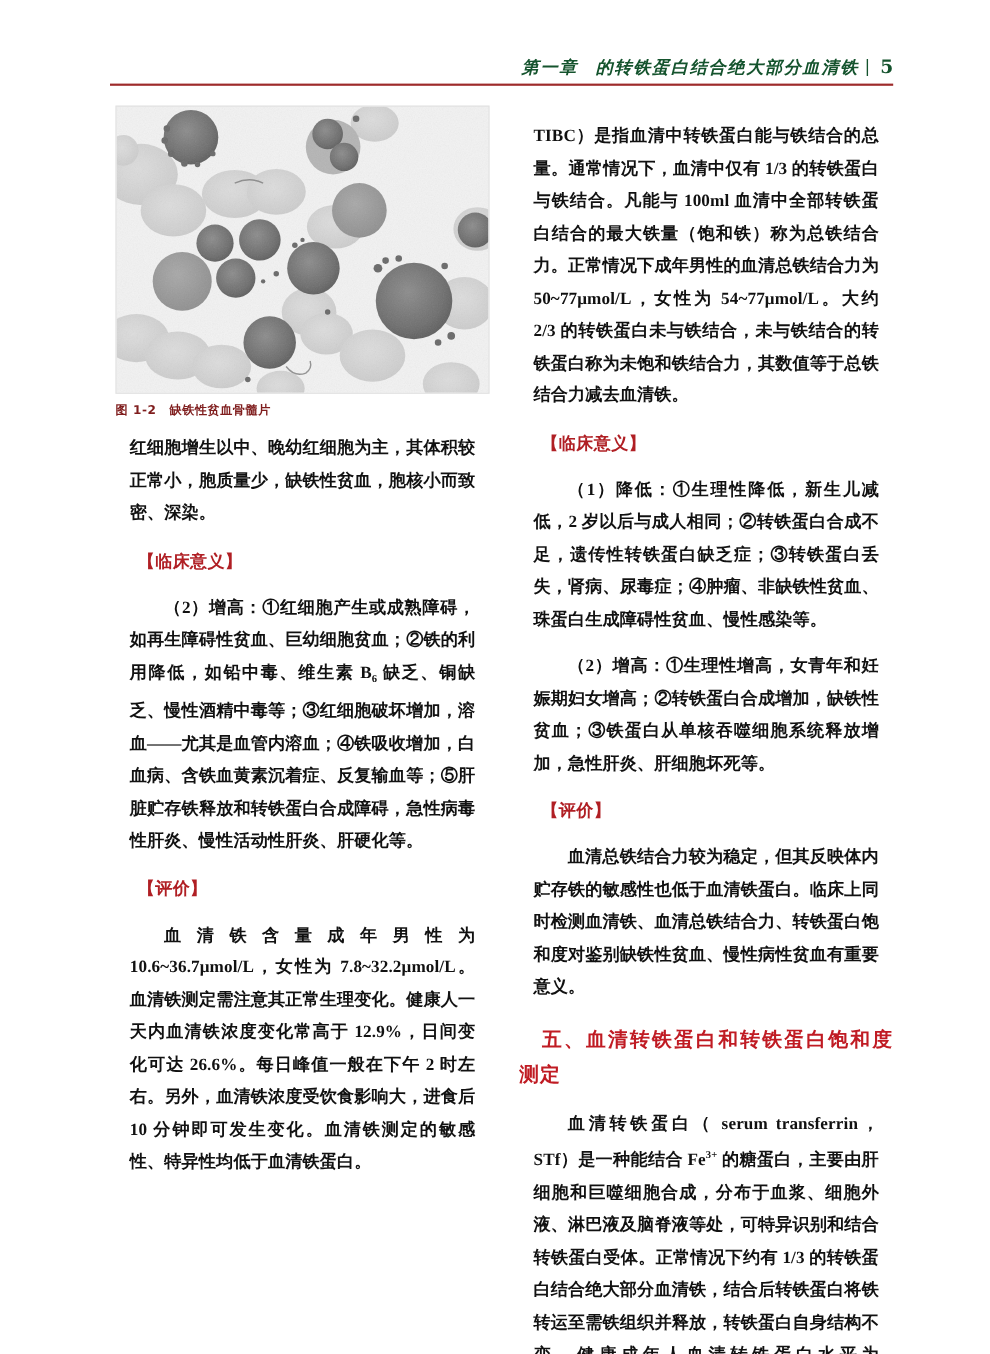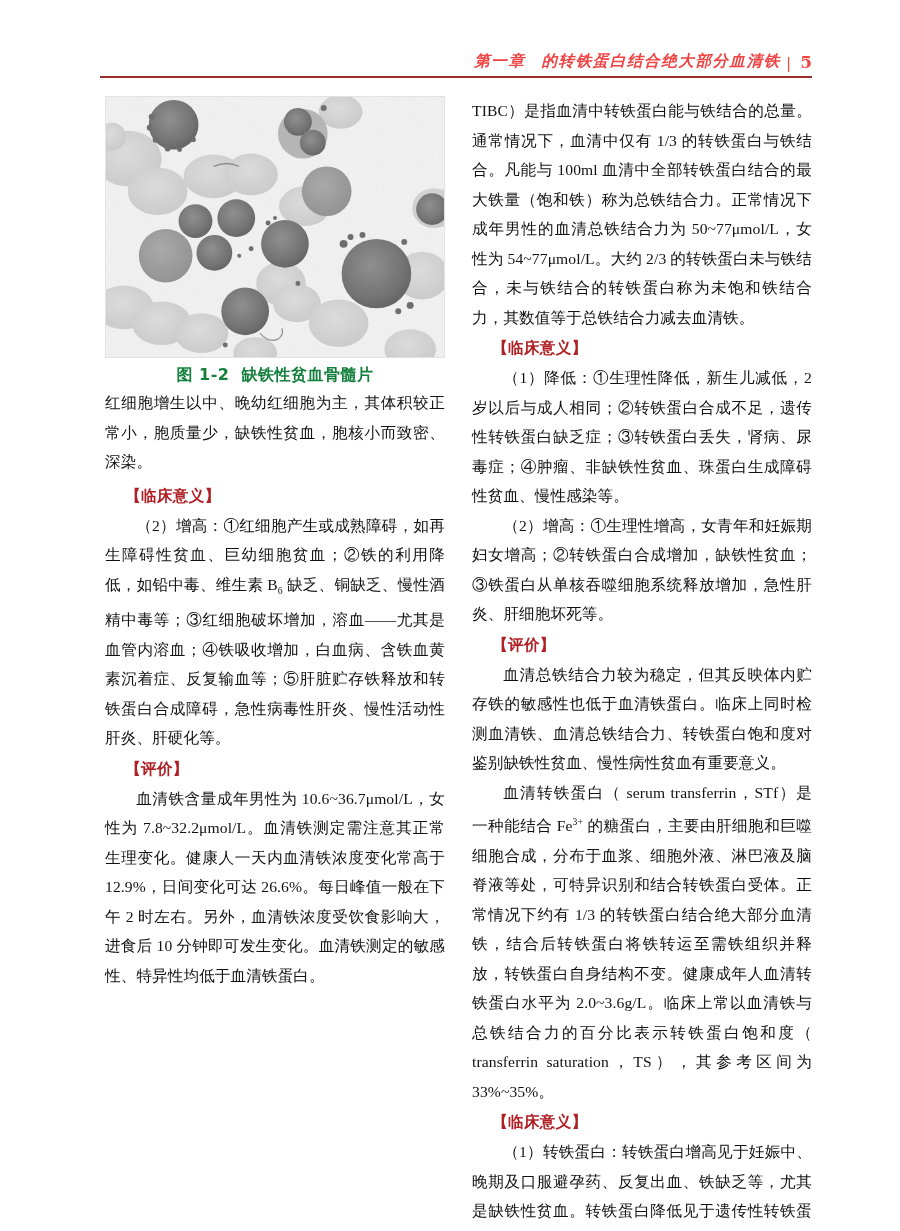--- a/index.html
+++ b/index.html
@@ -30,23 +30,23 @@
     right: 0;
     bottom: 0;
     height: 2px;
     background: #9e2b2b;
   }
   .header-text {
     position: absolute;
     right: 0;
     bottom: 6px;
     display: flex;
-    align-items: flex-end;
+    align-items: flex-start;
     gap: 0;
-    color: #ef4444;
+    color: #14532d;
     font-family: "DejaVu Serif", "Liberation Serif", serif;
     font-size: 15.5px;
     font-weight: 600;
     letter-spacing: 1.6px;
     font-style: italic;
   }
   .header-chapter { margin-right: 16px; }
   .header-sep {
     margin: 0 9px 0 5px;
     font-style: normal;
@@ -63,46 +63,47 @@
   
   .col {
     position: absolute;
     top: 96px;
     width: 340px;
   }
   .col-left  { left: 105px; }
   .col-right { left: 472px; }
 
   p, .fig-caption-body {
-    margin: 0;
+    margin: 13px;
     font-size: 15.6px;
     line-height: 29.5px;
     text-align: justify;
     text-justify: inter-ideograph;
     letter-spacing: 0.1px;
+    font-weight: bold;
   }
   p.indent { text-indent: 2em; }
 
   
   .figure { margin: 0 0 4px 0; }
   .micrograph {
     width: 340px;
     height: 262px;
     position: relative;
     overflow: hidden;
     background: #efefef;
     border: 1px solid #e2e2e2;
     box-sizing: border-box;
   }
   .micrograph svg { display: block; width: 100%; height: 100%; }
   .fig-caption {
-    text-align: center;
-    color: #15803d;
-    font-weight: 700;
-    font-size: 16px;
+    text-align: left;
+    color: #7f1d1d;
+    font-weight: 700;
+    font-size: 11px;
     font-family: "DejaVu Sans", "Liberation Sans", sans-serif;
     margin: 7px 0 2px 0;
     letter-spacing: 0.5px;
   }
   .fig-caption .figno { margin-right: 12px; }
 
   
   .bracket-head {
     color: #b01f24;
     font-weight: 700;
@@ -248,16 +249,17 @@
 
 </div>
 
 <div class="col col-right">
   <p>TIBC）是指血清中转铁蛋白能与铁结合的总量。通常情况下，血清中仅有 1/3 的转铁蛋白与铁结合。凡能与 100ml 血清中全部转铁蛋白结合的最大铁量（饱和铁）称为总铁结合力。正常情况下成年男性的血清总铁结合力为 50~77μmol/L，女性为 54~77μmol/L。大约 2/3 的转铁蛋白未与铁结合，未与铁结合的转铁蛋白称为未饱和铁结合力，其数值等于总铁结合力减去血清铁。</p>
   <p class="bracket-head">【临床意义】</p>
   <p class="indent">（1）降低：①生理性降低，新生儿减低，2 岁以后与成人相同；②转铁蛋白合成不足，遗传性转铁蛋白缺乏症；③转铁蛋白丢失，肾病、尿毒症；④肿瘤、非缺铁性贫血、珠蛋白生成障碍性贫血、慢性感染等。</p>
   <p class="indent">（2）增高：①生理性增高，女青年和妊娠期妇女增高；②转铁蛋白合成增加，缺铁性贫血；③铁蛋白从单核吞噬细胞系统释放增加，急性肝炎、肝细胞坏死等。</p>
   <p class="bracket-head">【评价】</p>
   <p class="indent">血清总铁结合力较为稳定，但其反映体内贮存铁的敏感性也低于血清铁蛋白。临床上同时检测血清铁、血清总铁结合力、转铁蛋白饱和度对鉴别缺铁性贫血、慢性病性贫血有重要意义。</p>
+  <p class="section-head tight">五、血清转铁蛋白和转铁蛋白饱和度测定</p>
   <p class="indent"><span>血清转铁蛋白（ serum transferrin，STf）是一种能结合 Fe</span><sup>3+</sup><span> 的糖蛋白，主要由肝细胞和巨噬细胞合成，分布于血浆、细胞外液、淋巴液及脑脊液等处，可特异识别和结合转铁蛋白受体。正常情况下约有 1/3 的转铁蛋白结合绝大部分血清铁，结合后转铁蛋白将铁转运至需铁组织并释放，转铁蛋白自身结构不变。健康成年人血清转铁蛋白水平为 2.0~3.6g/L。临床上常以血清铁与总铁结合力的百分比表示转铁蛋白饱和度（ transferrin saturation，TS），其参考区间为 33%~35%。</span></p>
   <p class="bracket-head">【临床意义】</p>
   <p class="indent">（1）转铁蛋白：转铁蛋白增高见于妊娠中、晚期及口服避孕药、反复出血、铁缺乏等，尤其是缺铁性贫血。转铁蛋白降低见于遗传性转铁蛋白减低症、营养不良、严重蛋白质缺乏、腹泻、肾病综合征、溶血性贫血、类风湿关节炎、心肌梗死、某些</p>
 </div>
 
 </body></html>

